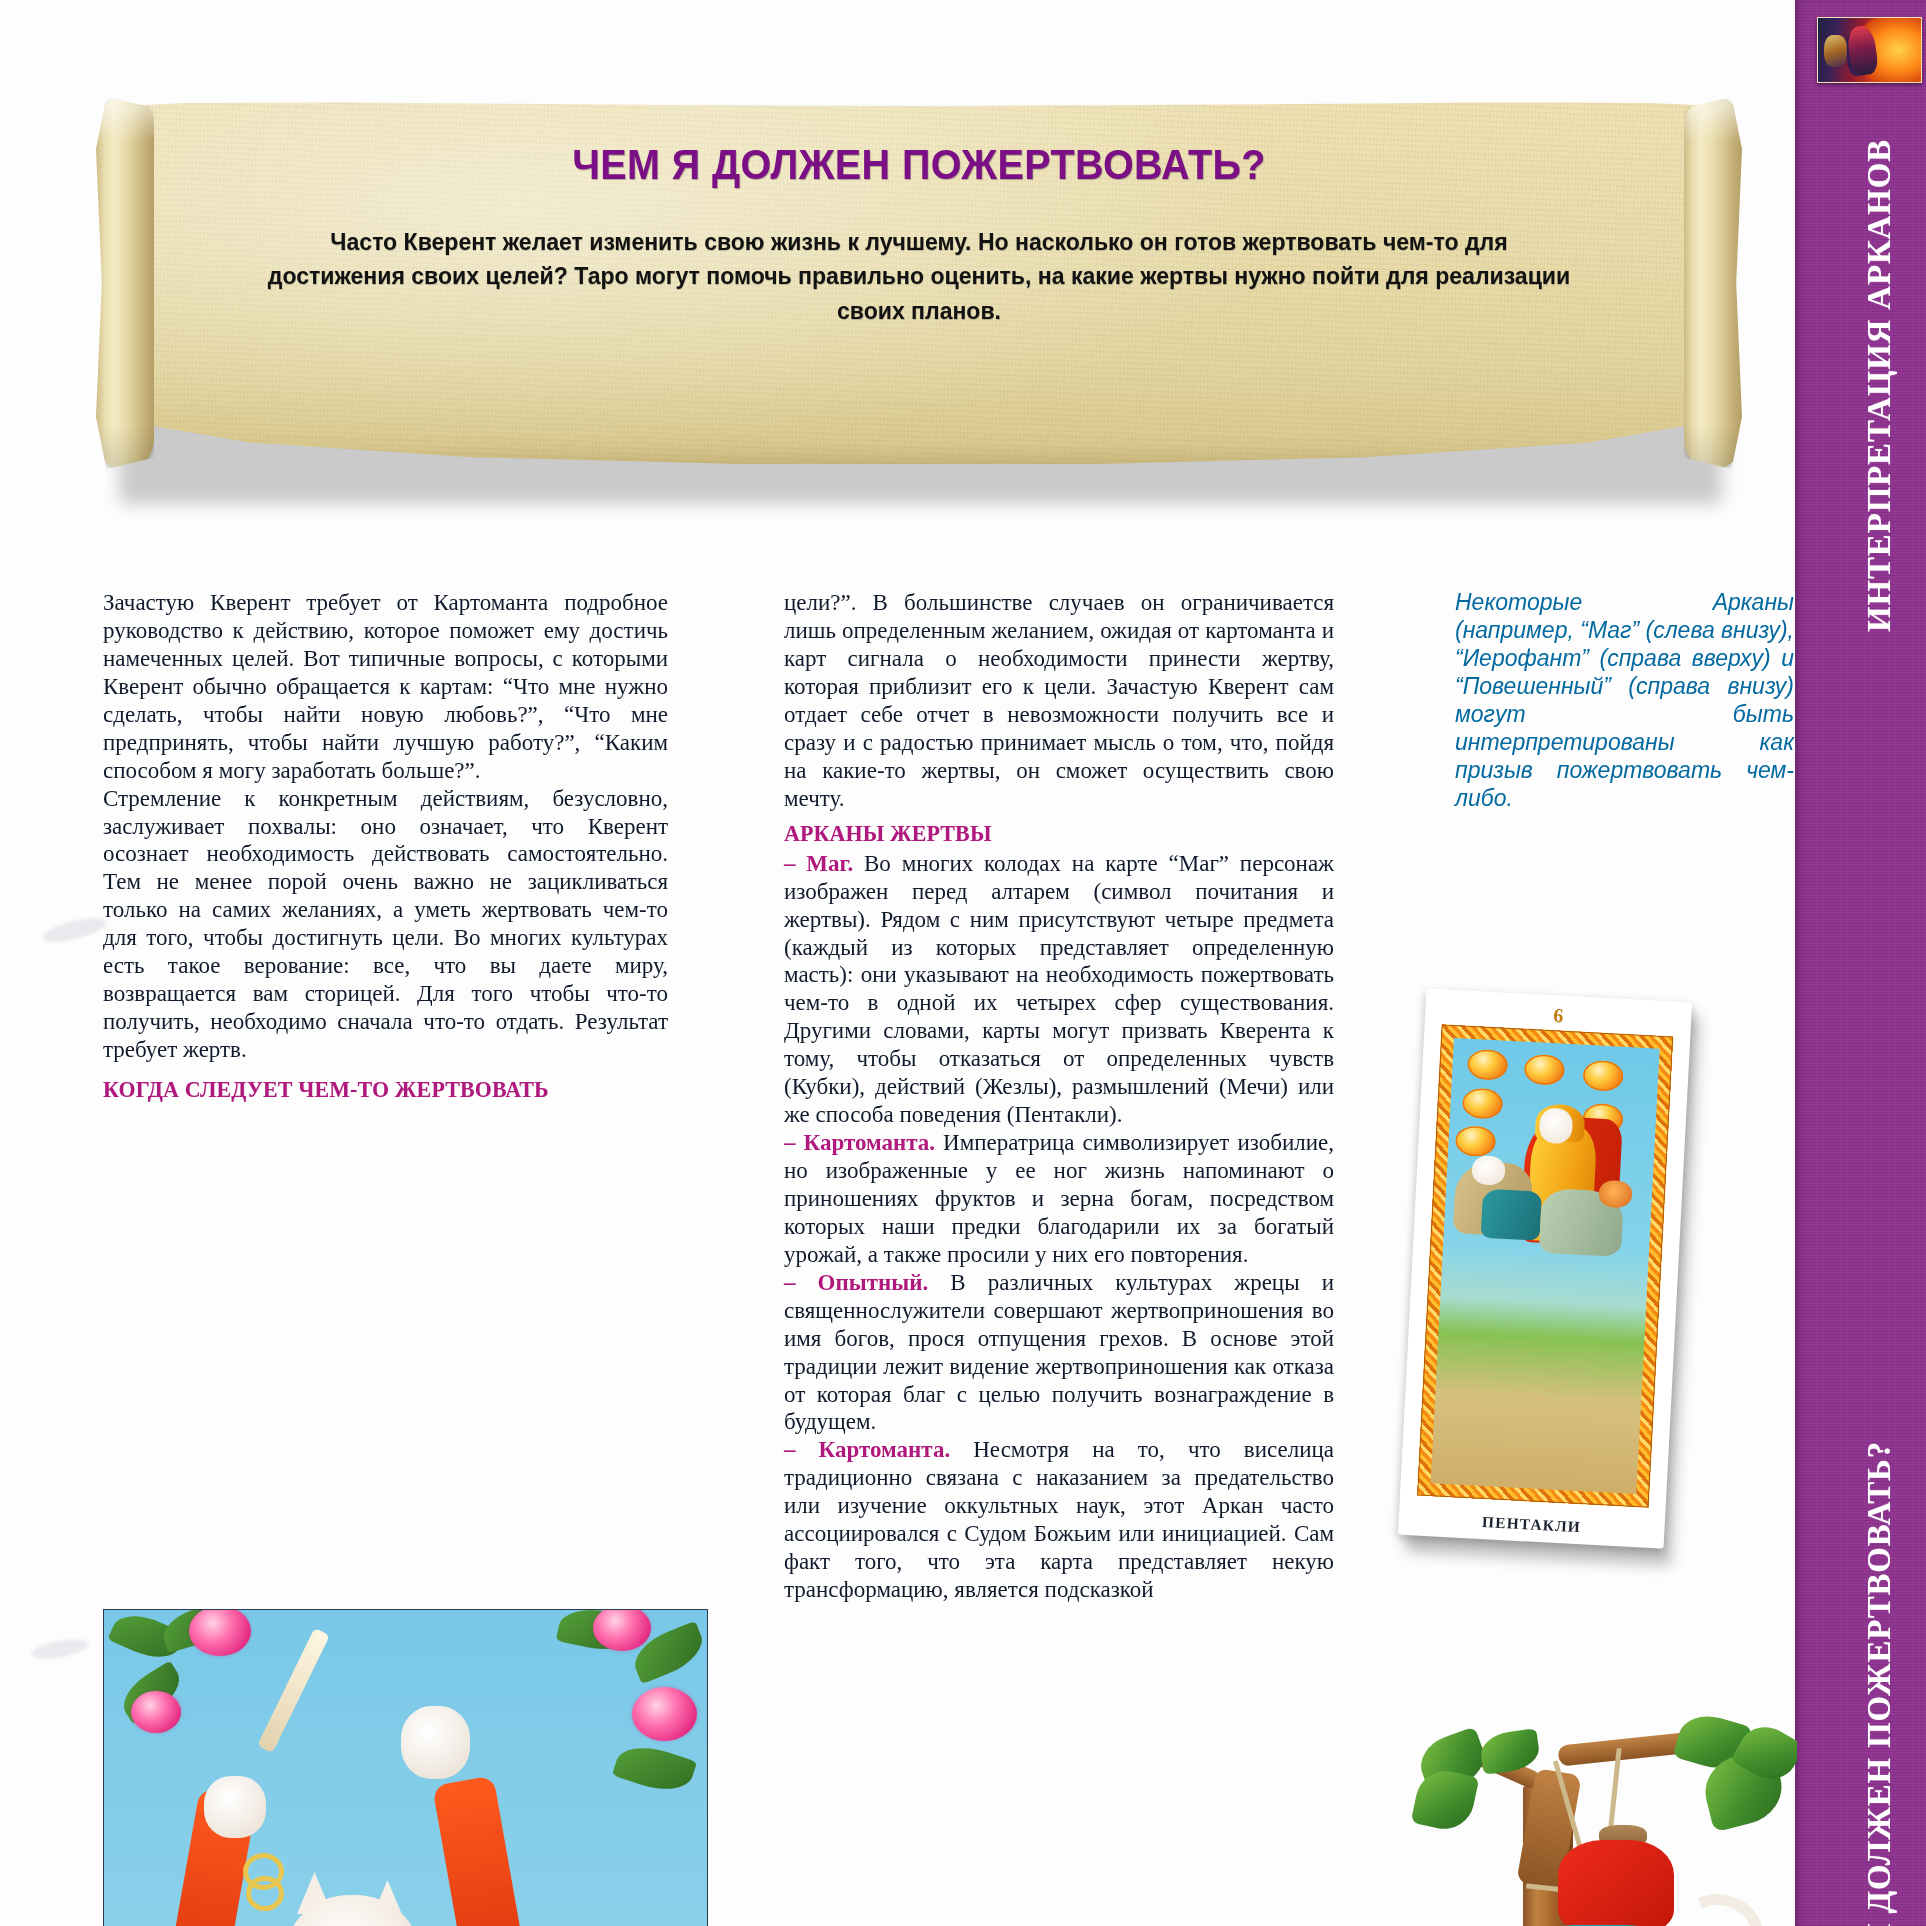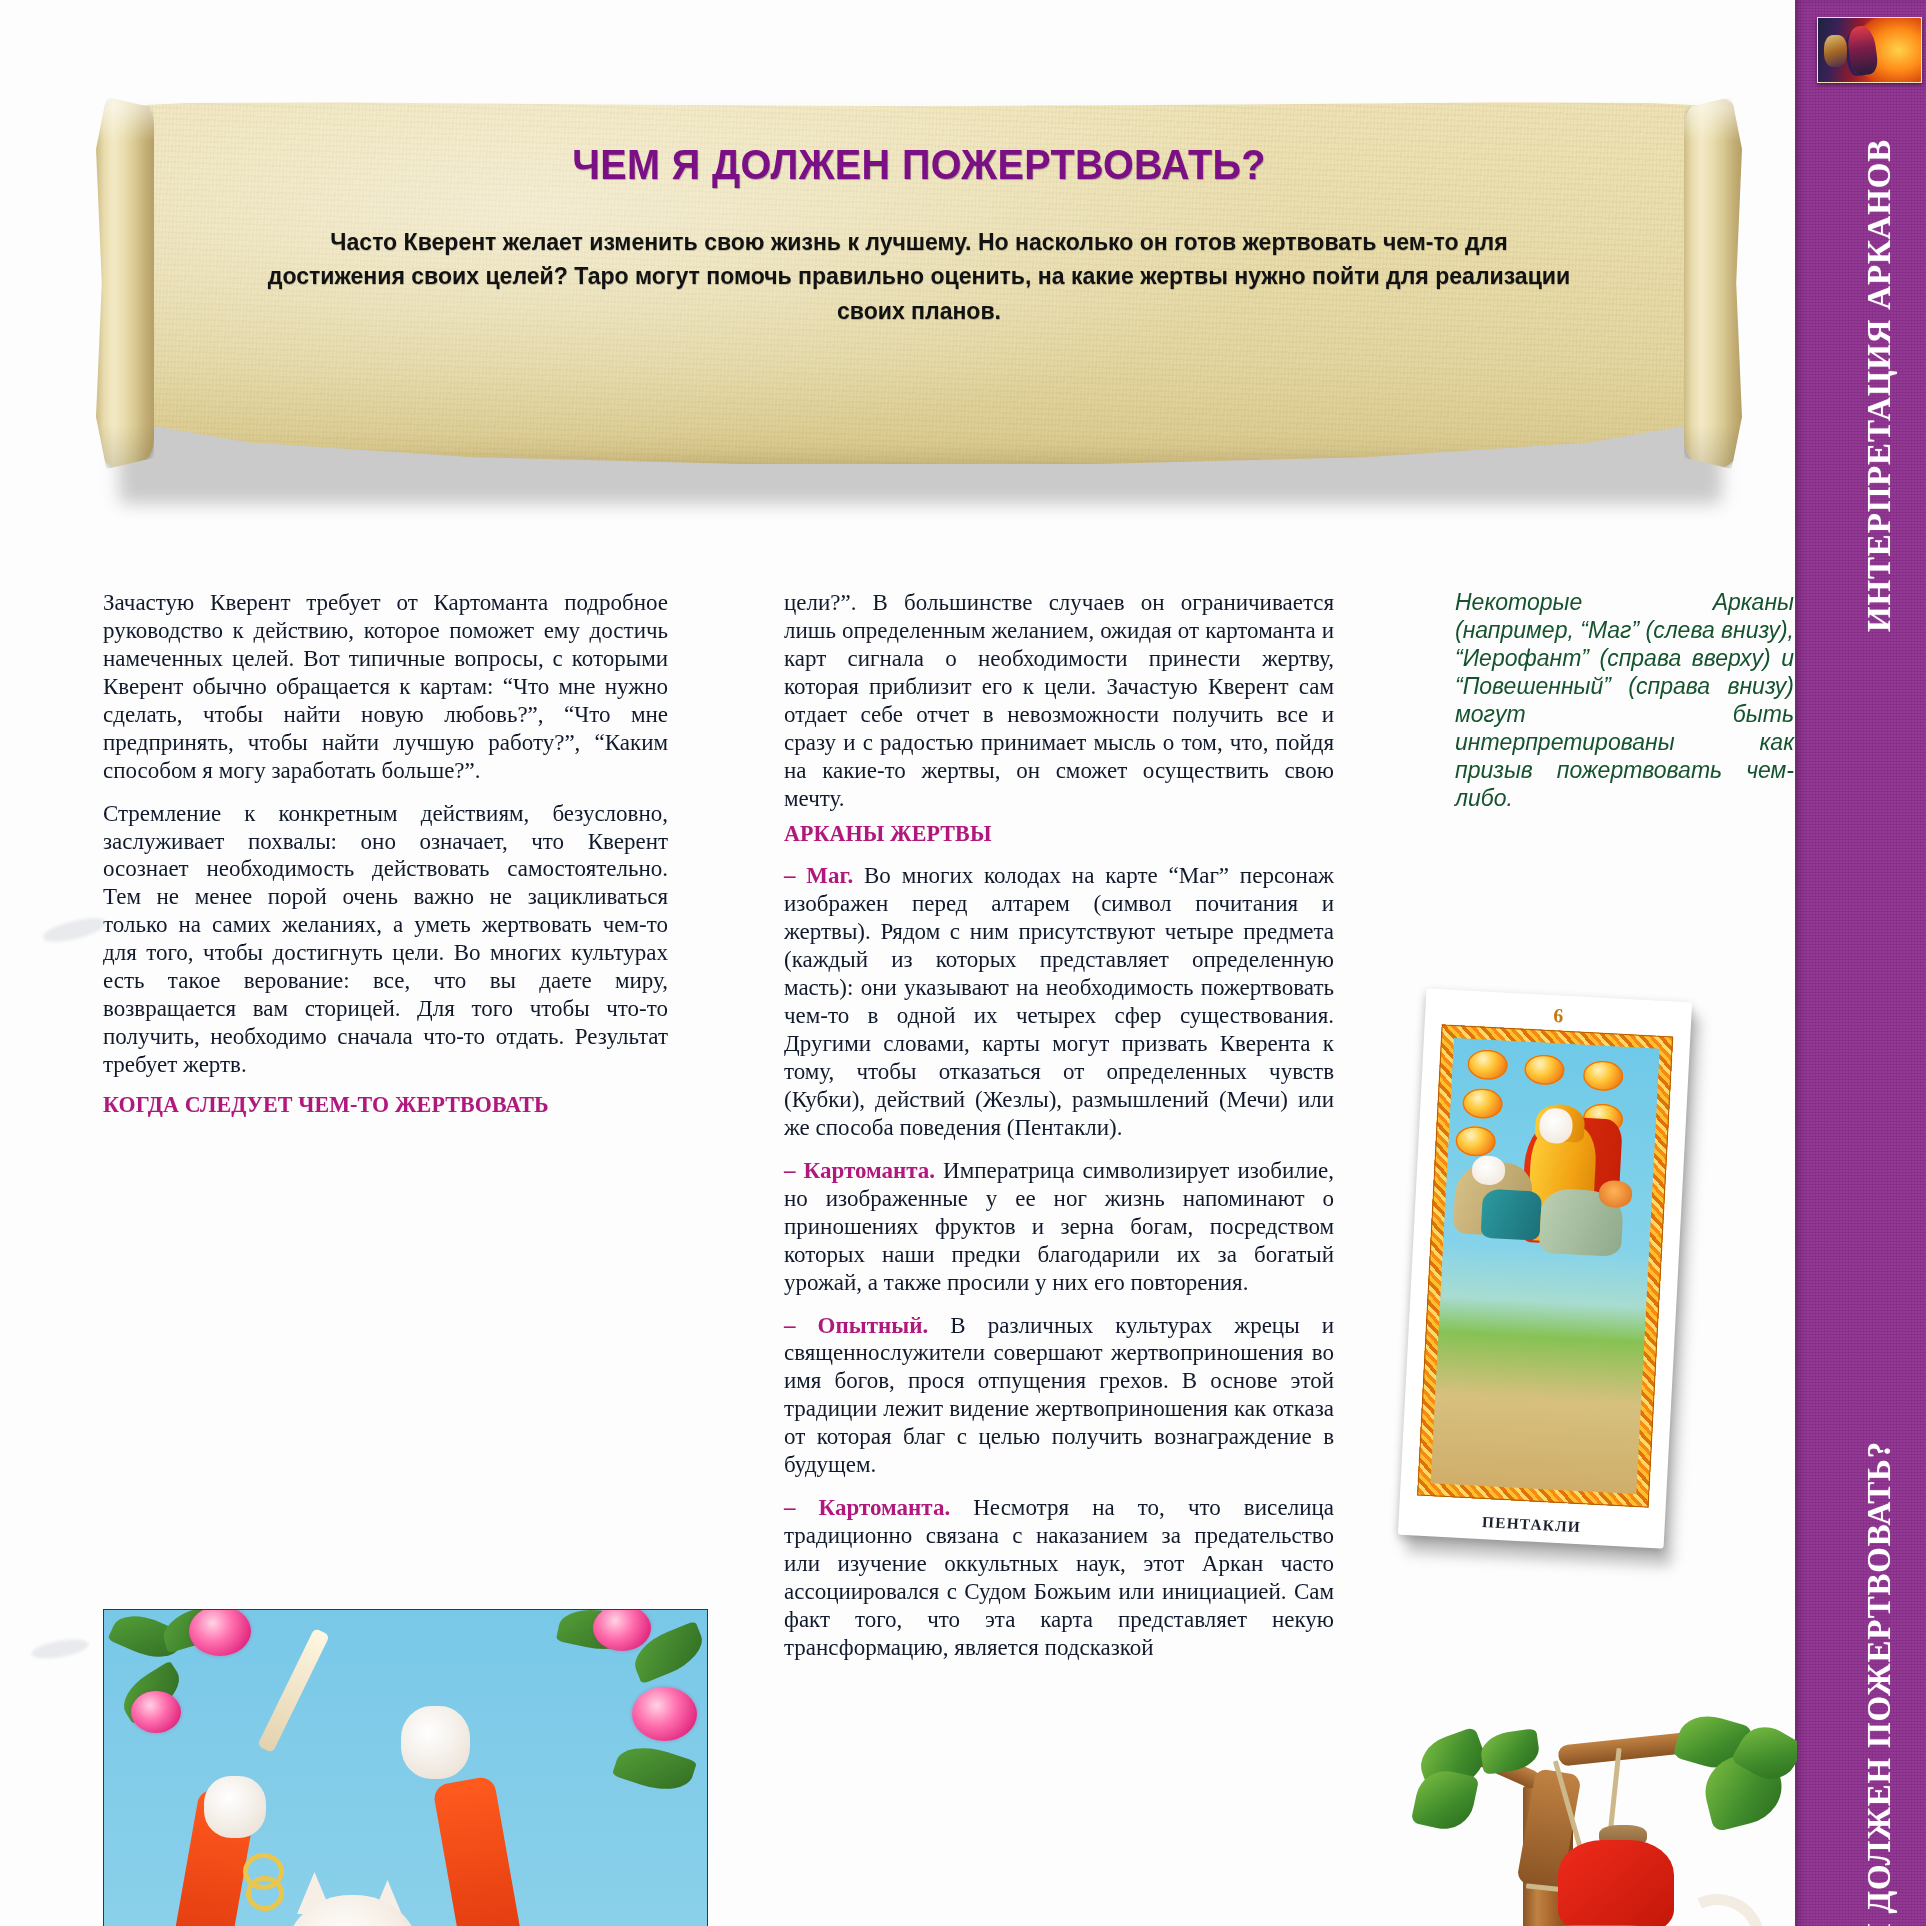--- a/index.html
+++ b/index.html
@@ -124,21 +124,21 @@
     color:#101a2c;
     font-family:"Liberation Serif", serif;
     text-align:justify;
     -webkit-hyphens:none;hyphens:none;
   }
   .col1{left:103px;top:589px;width:565px;}
   .col2{left:784px;top:589px;width:550px;}
   .col3{left:1455px;top:589px;width:339px;}
 
   .col p{margin:0;font-size:23px;line-height:1.215;text-align:justify;}
-  .col p + p{margin-top:15px;}
+  .col p + p{margin-top:0;}
 
   .subhead{
     color:#b1187d;
     font-family:"Liberation Serif", serif;
     font-weight:700;
     font-size:23px;
     letter-spacing:0.2px;
     margin:11.6px 0 2.3px 0 !important;
     text-align:left !important;
     transform:scaleX(.95);
@@ -146,21 +146,21 @@
     text-shadow:0.4px 0.4px 0 rgba(140,0,100,.25);
   }
   .subhead.tight{margin-top:7px !important;}
   .lead{color:#b1187d;font-weight:700;}
 
   .note{
     font-family:"Liberation Sans", sans-serif;
     font-style:italic;
     font-size:20.4px;
     line-height:1.30;
-    color:#14532d;
+    color:#0369a1;
     text-align:left;
   }
 
   
   .img-frame{position:absolute;overflow:hidden;}
 
   
   .magician{
     left:103px;top:1609px;width:603px;height:925px;
     border:1.5px solid #2b3a4f;

